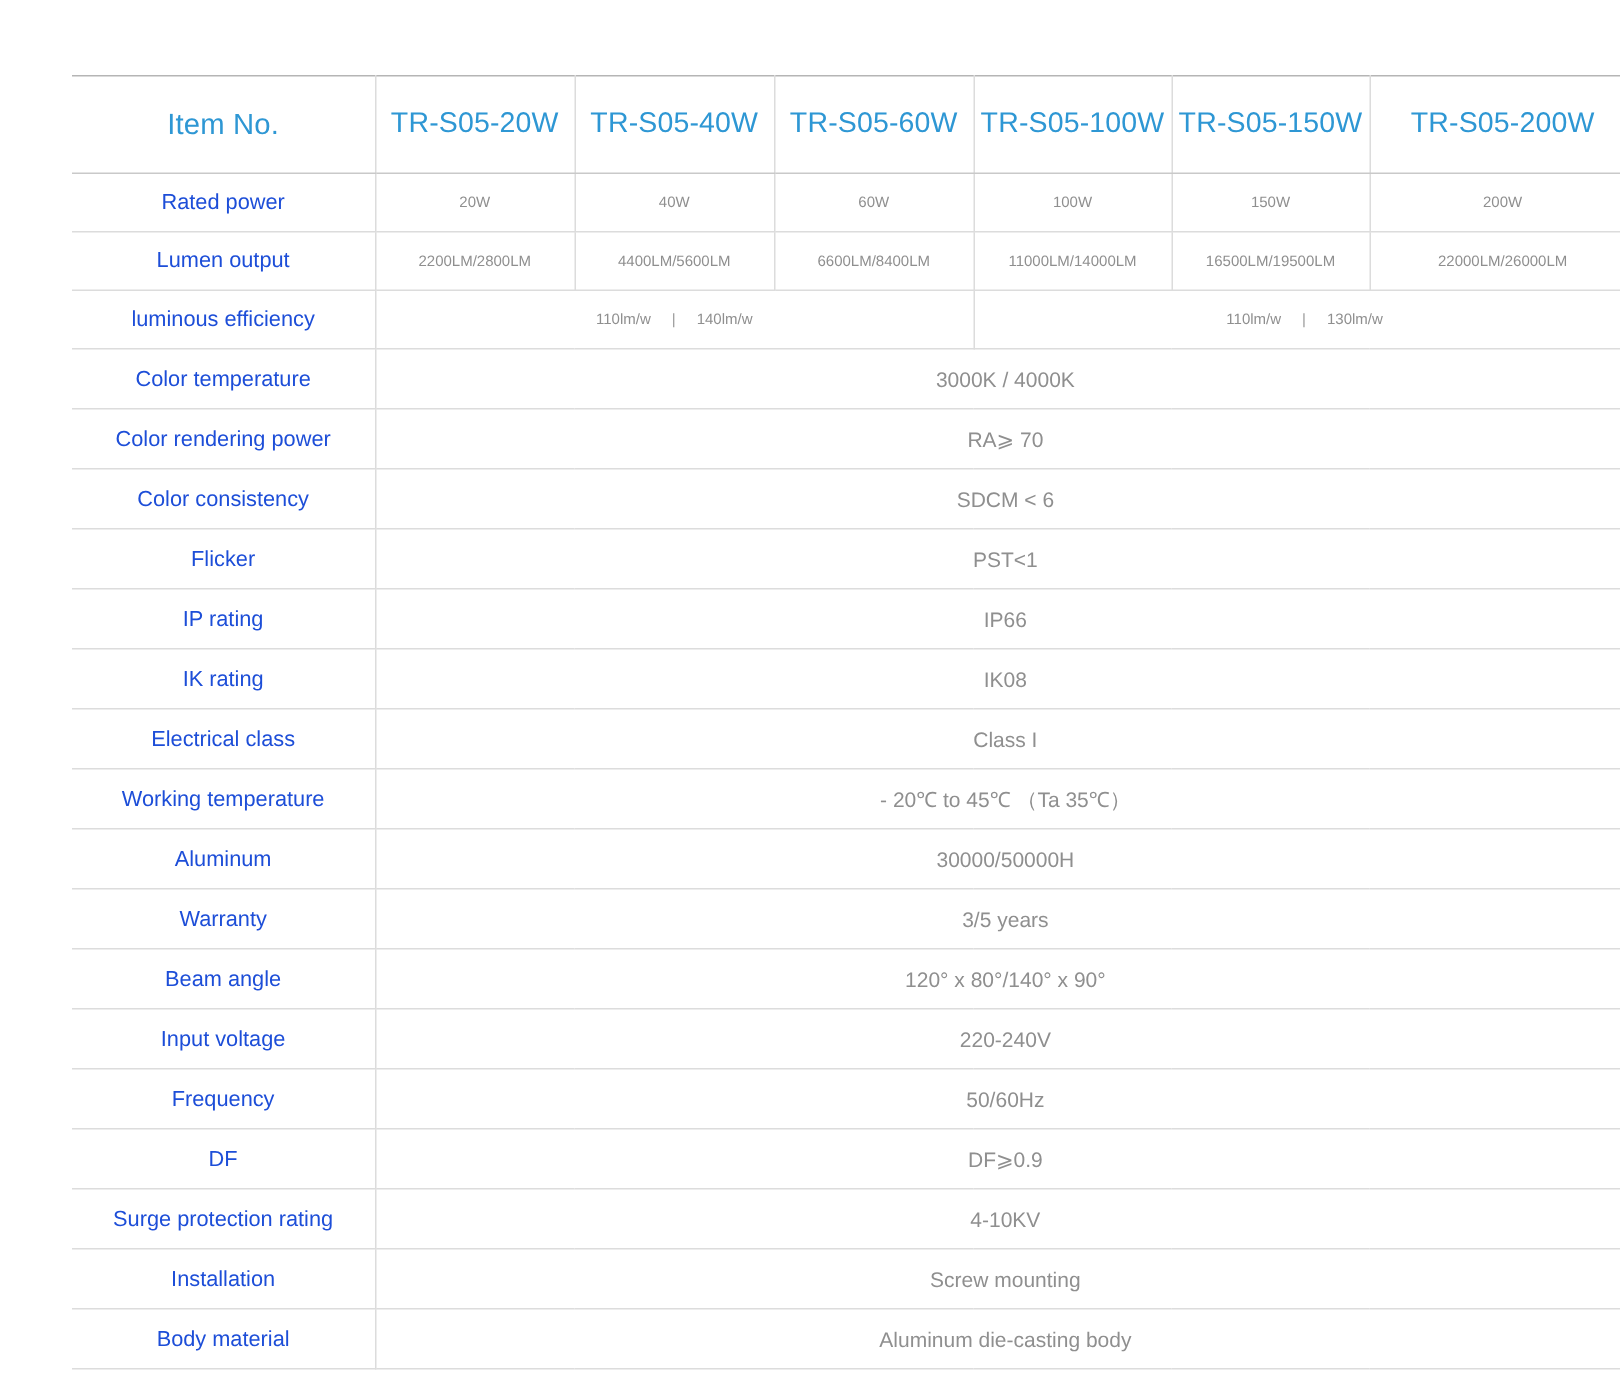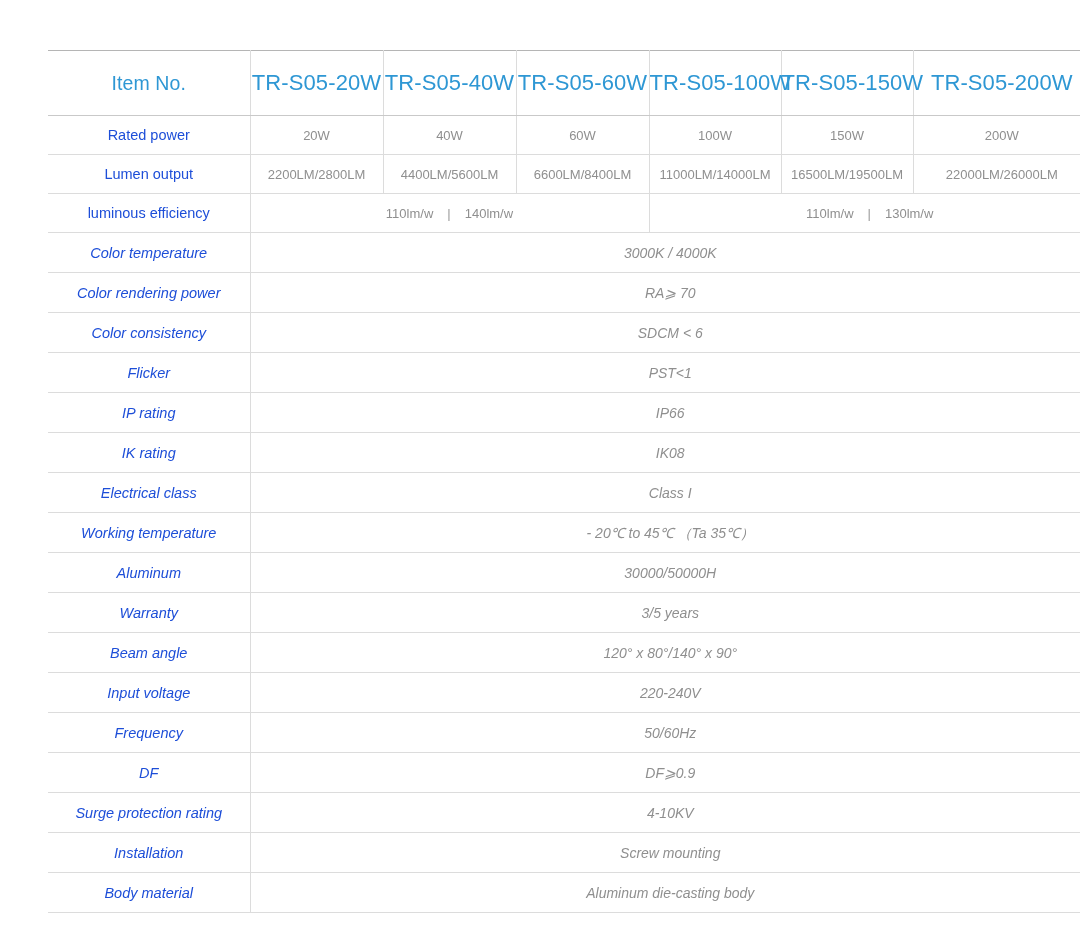--- a/index.html
+++ b/index.html
@@ -58,47 +58,47 @@
   col.c-40w    { width: 133px; }
   col.c-60w    { width: 133px; }
   col.c-100w   { width: 132px; }
   col.c-150w   { width: 132px; }
   col.c-200w   { width: 177px; }
 
   
   .header-row th {
     height: 64px;
     color: #2e97d4;
-    font-size: 22px;
+    font-size: 19px;
     font-weight: bold;
     letter-spacing: 0.1px;
     white-space: nowrap;
   }
   .header-row th.item-no-head {
     font-size: 19.5px;
   }
 
   
   .label-cell {
     height: 38px;
     color: #1d4ed8;
     font-size: 14.5px;
     white-space: nowrap;
   }
   .value-cell {
     height: 38px;
     color: #8f8f8f;
-    font-size: 13px;
+    font-size: 10px;
     white-space: nowrap;
   }
   .value-cell.wide {
     font-size: 14px;
   }
 
-  tr.tall td { height: 39px; font-style: italic; }
+  tr.tall td { height: 39px; }
 
   .eff-inner {
     display: inline-block;
     white-space: nowrap;
   }
   .eff-sep {
     display: inline-block;
     padding: 0 14px;
     color: #9a9a9a;
   }

